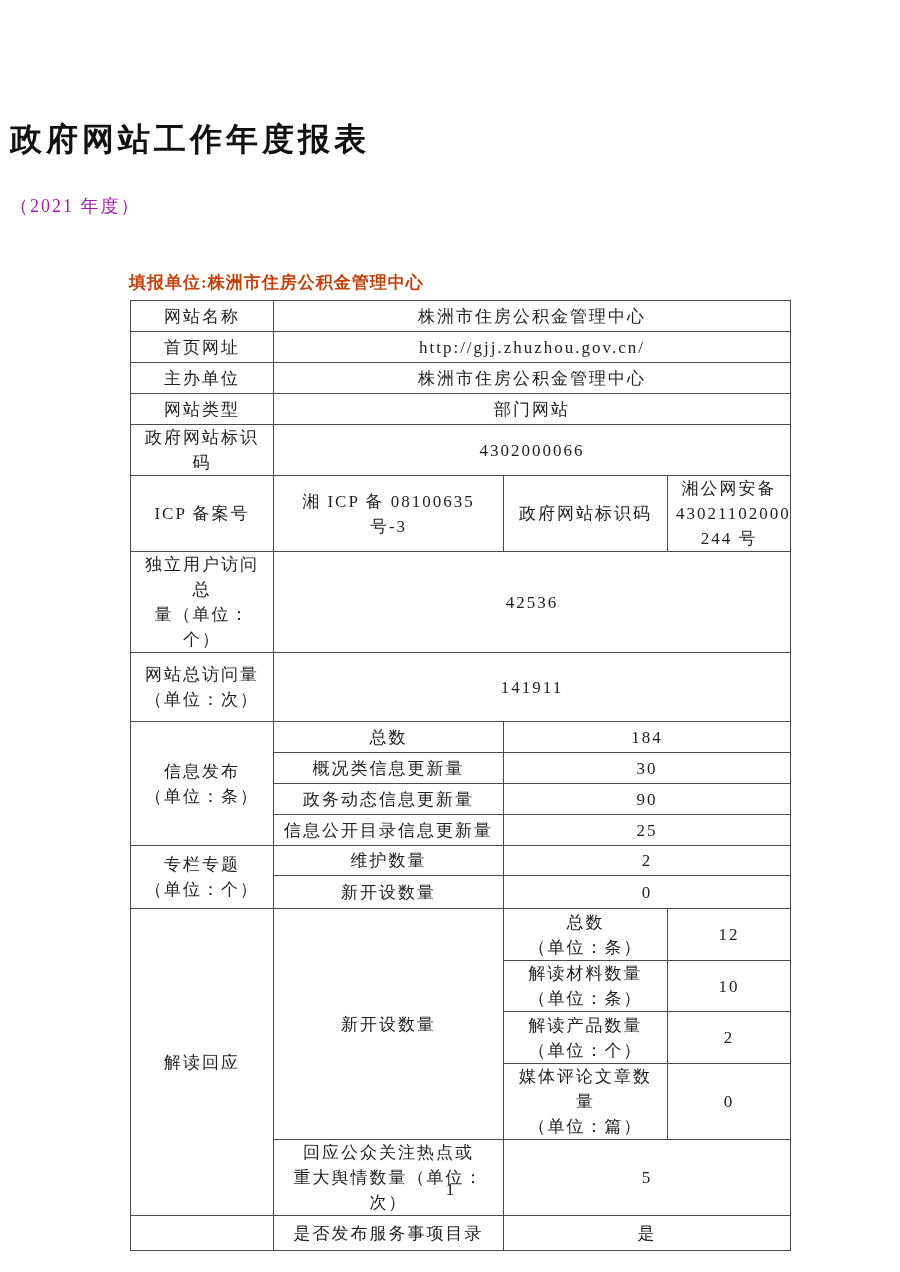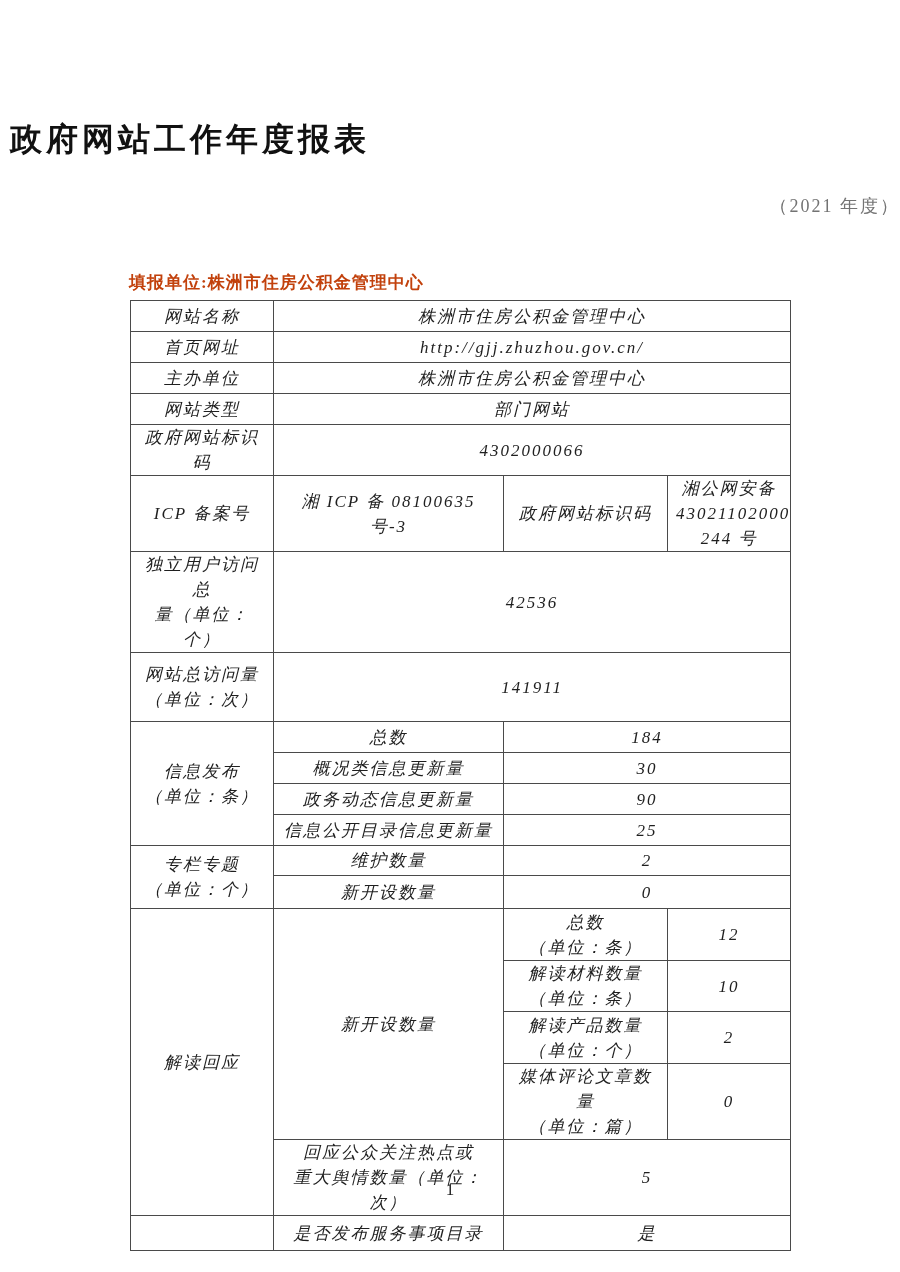--- a/index.html
+++ b/index.html
@@ -12,22 +12,22 @@
   }
   .doc-title{
     position:absolute;top:118px;left:10px;right:0;
     text-align:left;
     font-family:"Liberation Sans","DejaVu Sans",sans-serif;
     font-weight:700;font-size:32px;letter-spacing:4px;
     color:#111;
   }
   .doc-subtitle{
     position:absolute;top:194px;left:10px;right:0;
-    text-align:right;
-    font-size:18px;letter-spacing:2px;color:#737373;
+    text-align:left;
+    font-size:18px;letter-spacing:2px;color:#a21caf;
   }
   .unit-line{
     position:absolute;top:271px;left:129px;
     font-size:17px;font-weight:700;letter-spacing:1px;color:#c2410c;
   }
   table.report{
     position:absolute;top:300px;left:130px;
     width:660px;
     border-collapse:collapse;
     table-layout:fixed;
@@ -35,21 +35,20 @@
   table.report td{
     border:1px solid #4a4a4a;
     text-align:center;
     vertical-align:middle;
     font-size:17px;
     line-height:25px;
     letter-spacing:2px;
     padding:0 8px;
     overflow:hidden;
     color:#1f1f1f;
-    font-style:italic;
   }
   td.val{letter-spacing:1px;}
   td.pre{white-space:pre-line;}
   
   tr.r31{height:31px;} tr.r34{height:34px;margin-top:40px;} tr.r76{height:76px;}
   tr.r56{height:56px;} tr.r57{height:69px;} tr.r30{height:30px;}
   tr.r33{height:33px;} tr.r52{height:52px;} tr.r51{height:51px;}
   tr.r75{height:75px;} tr.r35{height:35px;}
   .page-number{
     position:absolute;top:1180px;left:0;right:0;

